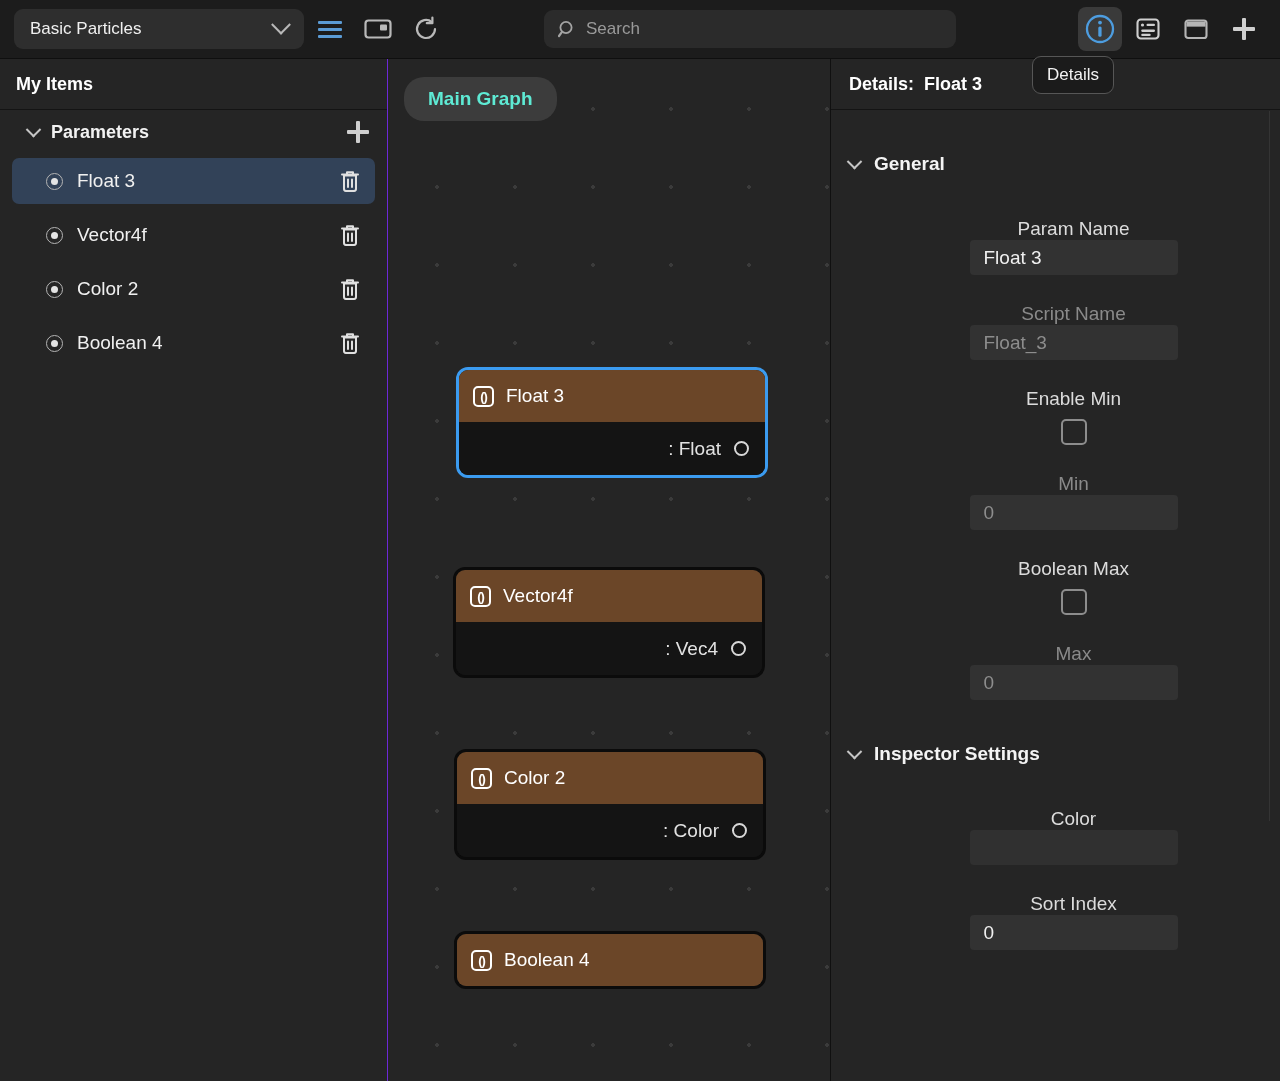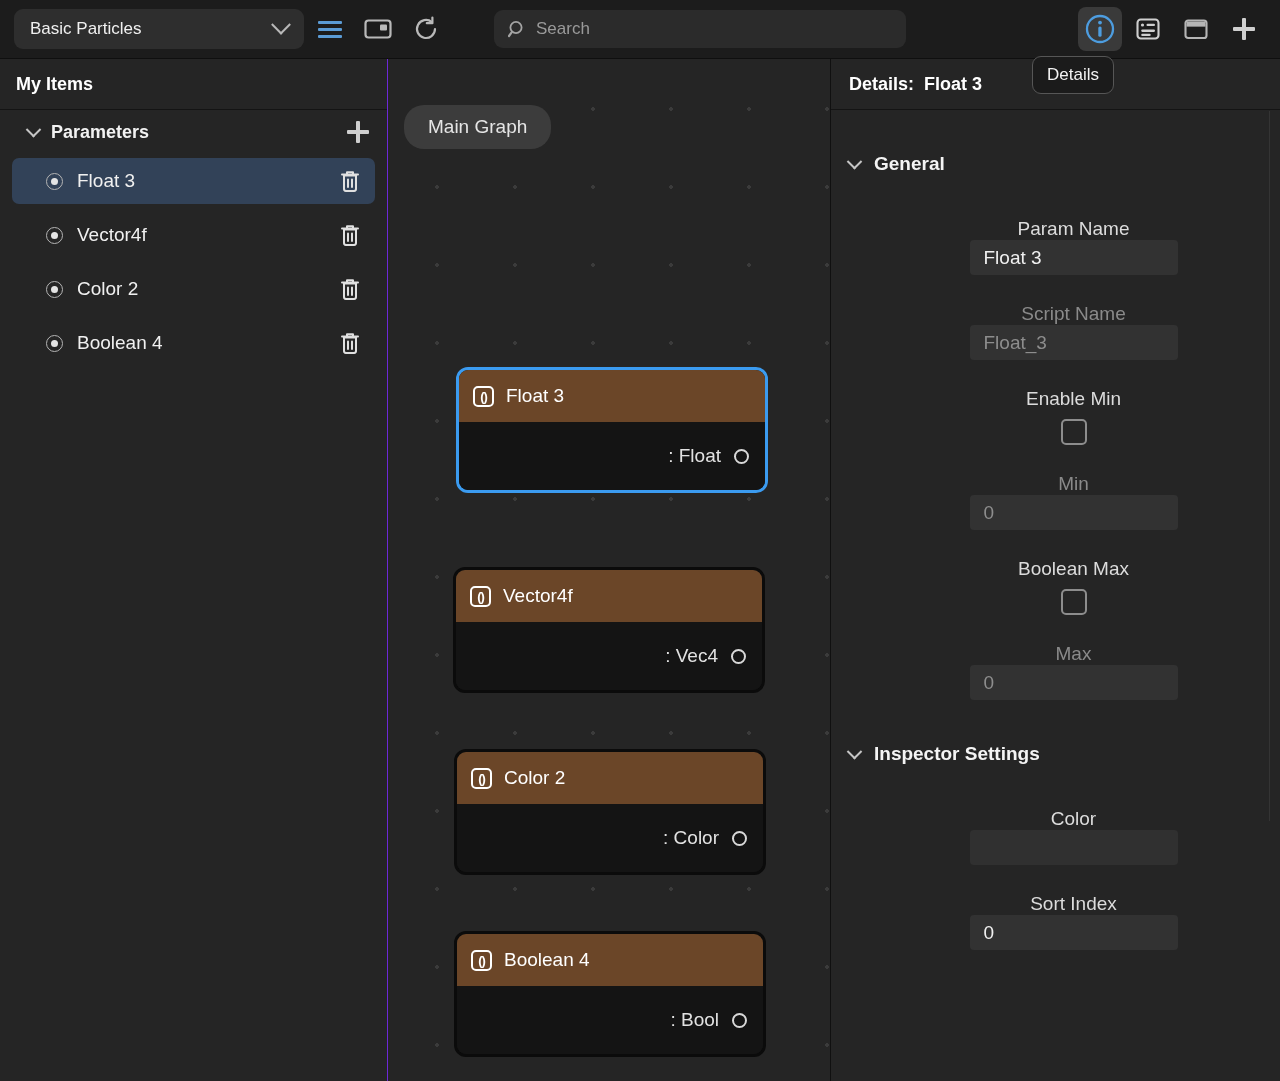--- a/index.html
+++ b/index.html
@@ -47,21 +47,21 @@
   .tb-btn.active { background: #3a3a3a; }
   .hamburger { width: 24px; height: 17px; display: flex; flex-direction: column; justify-content: space-between; }
   .hamburger i { display: block; height: 3px; background: #5b9bd5; border-radius: 1px; }
 
   .search {
     width: 412px; height: 38px;
     background: #2b2b2b;
     border-radius: 9px;
     display: flex; align-items: center;
     padding: 0 14px;
-    margin-left: 46px;
+    margin-left: 96px;
     gap: 10px;
   }
   .search .ph { font-size: 17px; color: #9a9a9a; }
 
   .tb-right { margin-left: auto; display: flex; align-items: center; }
 
   .tooltip {
     position: absolute;
     left: 1032px; top: 56px;
     background: #1b1b1b;
@@ -138,21 +138,21 @@
     background-image: radial-gradient(#3b3b3b 1.6px, transparent 1.7px);
     background-size: 78px 78px;
     background-position: 10px 11px;
     overflow: hidden;
   }
   .graph-tab {
     position: absolute; left: 16px; top: 18px;
     background: #3c3c3c;
     border-radius: 20px;
     padding: 11px 24px;
-    font-size: 19px; font-weight: normal; color: #e5e5e5; margin-top: 28px;
+    font-size: 19px; font-weight: bold; color: #5eead4;
   }
   .node {
     position: absolute;
     width: 312px;
     border-radius: 12px;
     border: 3px solid #0b0b0b;
     overflow: hidden;
     background: #151515;
   }
   .node.selected { border-color: #3b9bf0; }
@@ -166,21 +166,21 @@
     width: 21px; height: 21px; min-width: 21px;
     border: 2px solid #ffffff;
     border-radius: 5px;
     display: flex; align-items: center; justify-content: center;
     font-size: 13px; font-weight: bold; color: #ffffff;
     line-height: 1;
     letter-spacing: -1px;
   }
   .node-title { font-size: 19px; color: #ffffff; }
   .node-body {
-    height: 68px;
+    height: 53px;
     background: #141414;
     display: flex; align-items: center; justify-content: flex-end;
     padding: 0 16px; gap: 13px;
   }
   .port-label { font-size: 19px; color: #e2e2e2; }
   .port-dot {
     width: 15px; height: 15px;
     border: 2px solid #d8d8d8;
     border-radius: 50%;
   }
@@ -422,24 +422,20 @@
           <span class="port-label">: Color</span>
           <span class="port-dot"></span>
         </div>
       </div>
 
       <div class="node" style="left:66px; top:872px;">
         <div class="node-head">
           <span class="node-icon">()</span>
           <span class="node-title">Boolean 4</span>
         </div>
-        <div class="node-body">
-          <span class="port-label">: Bool</span>
-          <span class="port-dot"></span>
-        </div>
       </div>
     </div>
 
     <div class="details">
       <div class="details-head">
         <span>Details:</span>
         <span>Float 3</span>
       </div>
 
       <div class="section-head">

